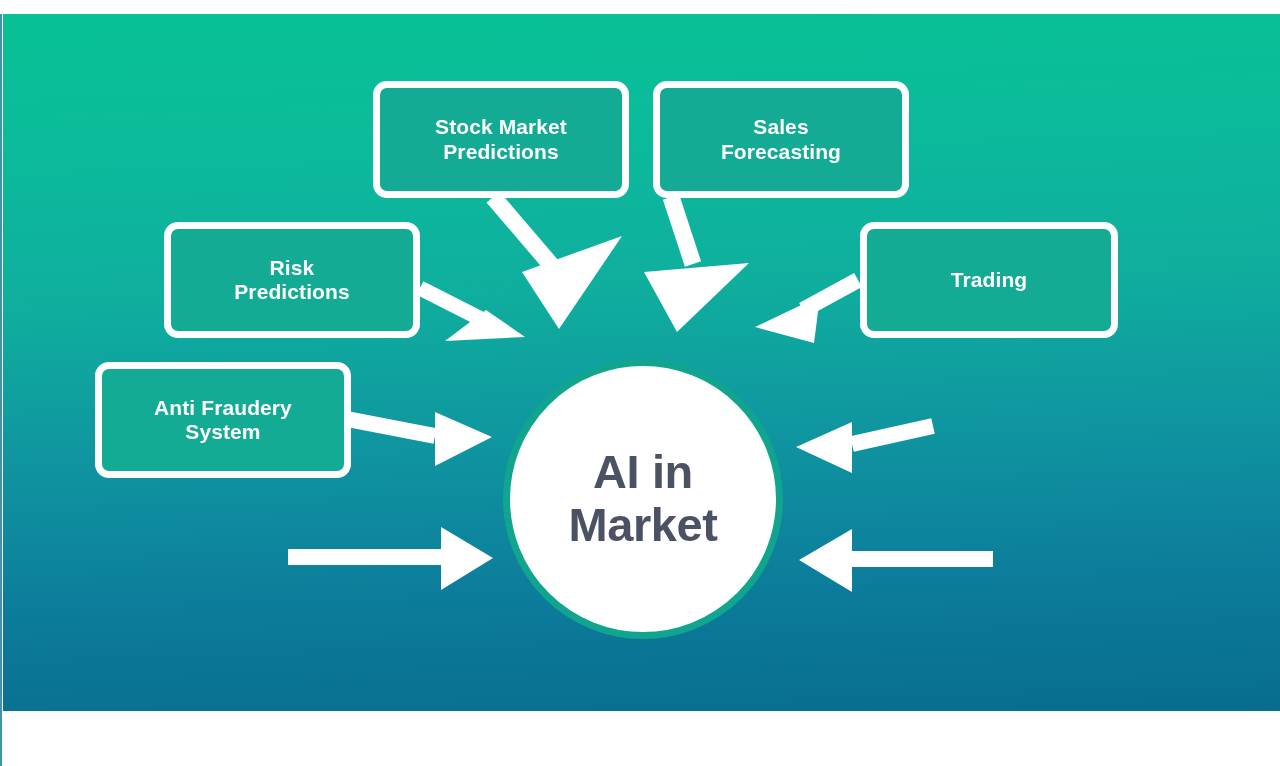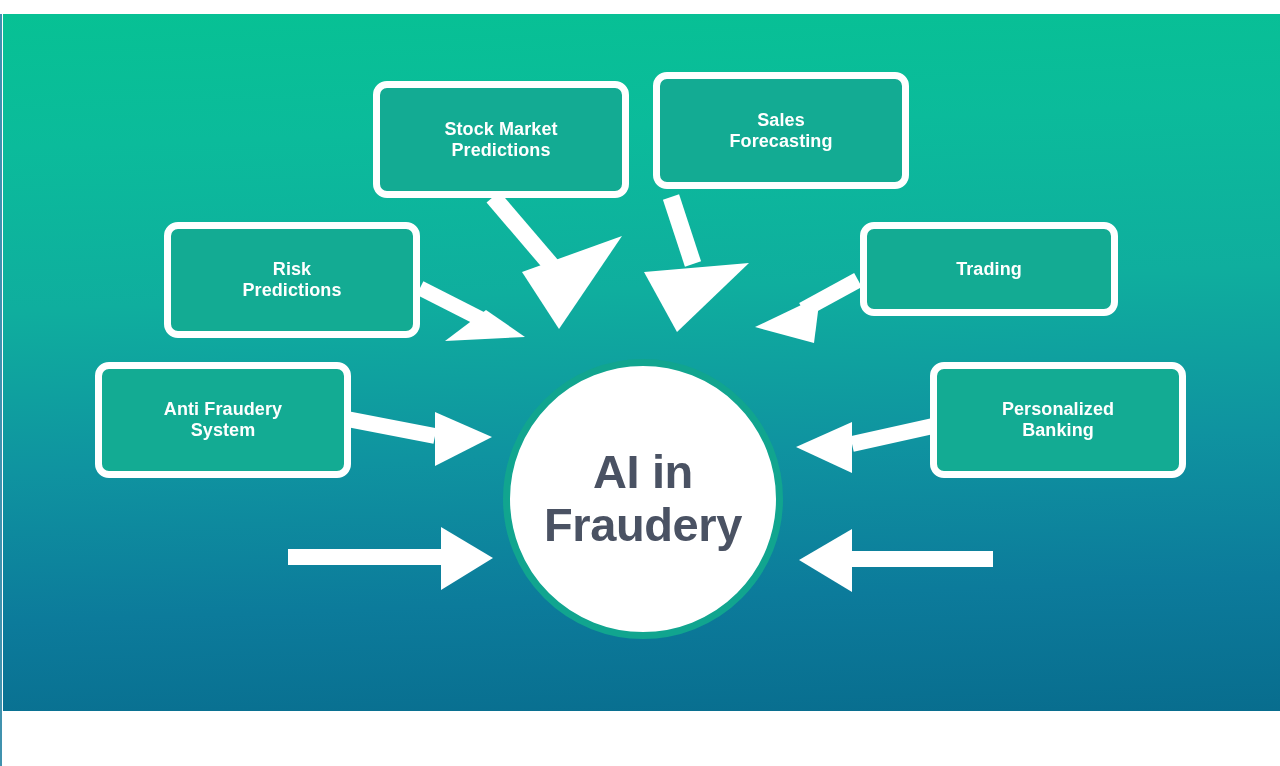--- a/index.html
+++ b/index.html
@@ -53,21 +53,21 @@
     position: absolute;
     box-sizing: border-box;
     background: #13ab93;
     border: 7px solid #ffffff;
     border-radius: 14px;
     display: flex;
     align-items: center;
     justify-content: center;
     text-align: center;
     color: #ffffff;
-    font-size: 18px;
+    font-size: 21px;
     font-weight: 700;
     line-height: 1.16;
     letter-spacing: 0.1px;
     padding: 4px 10px;
   }
 
   .node-label {
     display: block;
     white-space: pre-line;
   }
@@ -147,45 +147,41 @@
         <path d="M 990,545 L 847,545" stroke="#ffffff" stroke-width="16" fill="none" stroke-linecap="butt"></path>
         <polygon points="849,515 796,546 849,578" fill="#ffffff"></polygon>
       </g>
     </svg>
 
     <div class="node" style="left:370px; top:67px; width:256px; height:117px;">
       <span class="node-label">Stock Market
 Predictions</span>
     </div>
 
-    <div class="node" style="left:650px; top:58px; width:256px; height:117px;">
+    <div class="node" style="left:650px; top:67px; width:256px; height:117px;">
       <span class="node-label">Sales
 Forecasting</span>
     </div>
 
     <div class="node" style="left:161px; top:208px; width:256px; height:116px;">
       <span class="node-label">Risk
 Predictions</span>
     </div>
 
-    <div class="node" style="left:857px; top:208px; width:258px; height:94px;">
+    <div class="node" style="left:857px; top:208px; width:258px; height:116px;">
       <span class="node-label">Trading</span>
     </div>
 
     <div class="node" style="left:92px; top:348px; width:256px; height:116px;">
       <span class="node-label">Anti Fraudery
 System</span>
     </div>
 
-    <div class="node" style="left:927px; top:348px; width:256px; height:116px;">
-      <span class="node-label">Personalized
-Banking</span>
-    </div>
 
 
 
     <div id="hub">
       <span id="hub-label">AI in
-Fraudery</span>
+Market</span>
     </div>
 
   </div>
 </div>
 
 </body></html>

